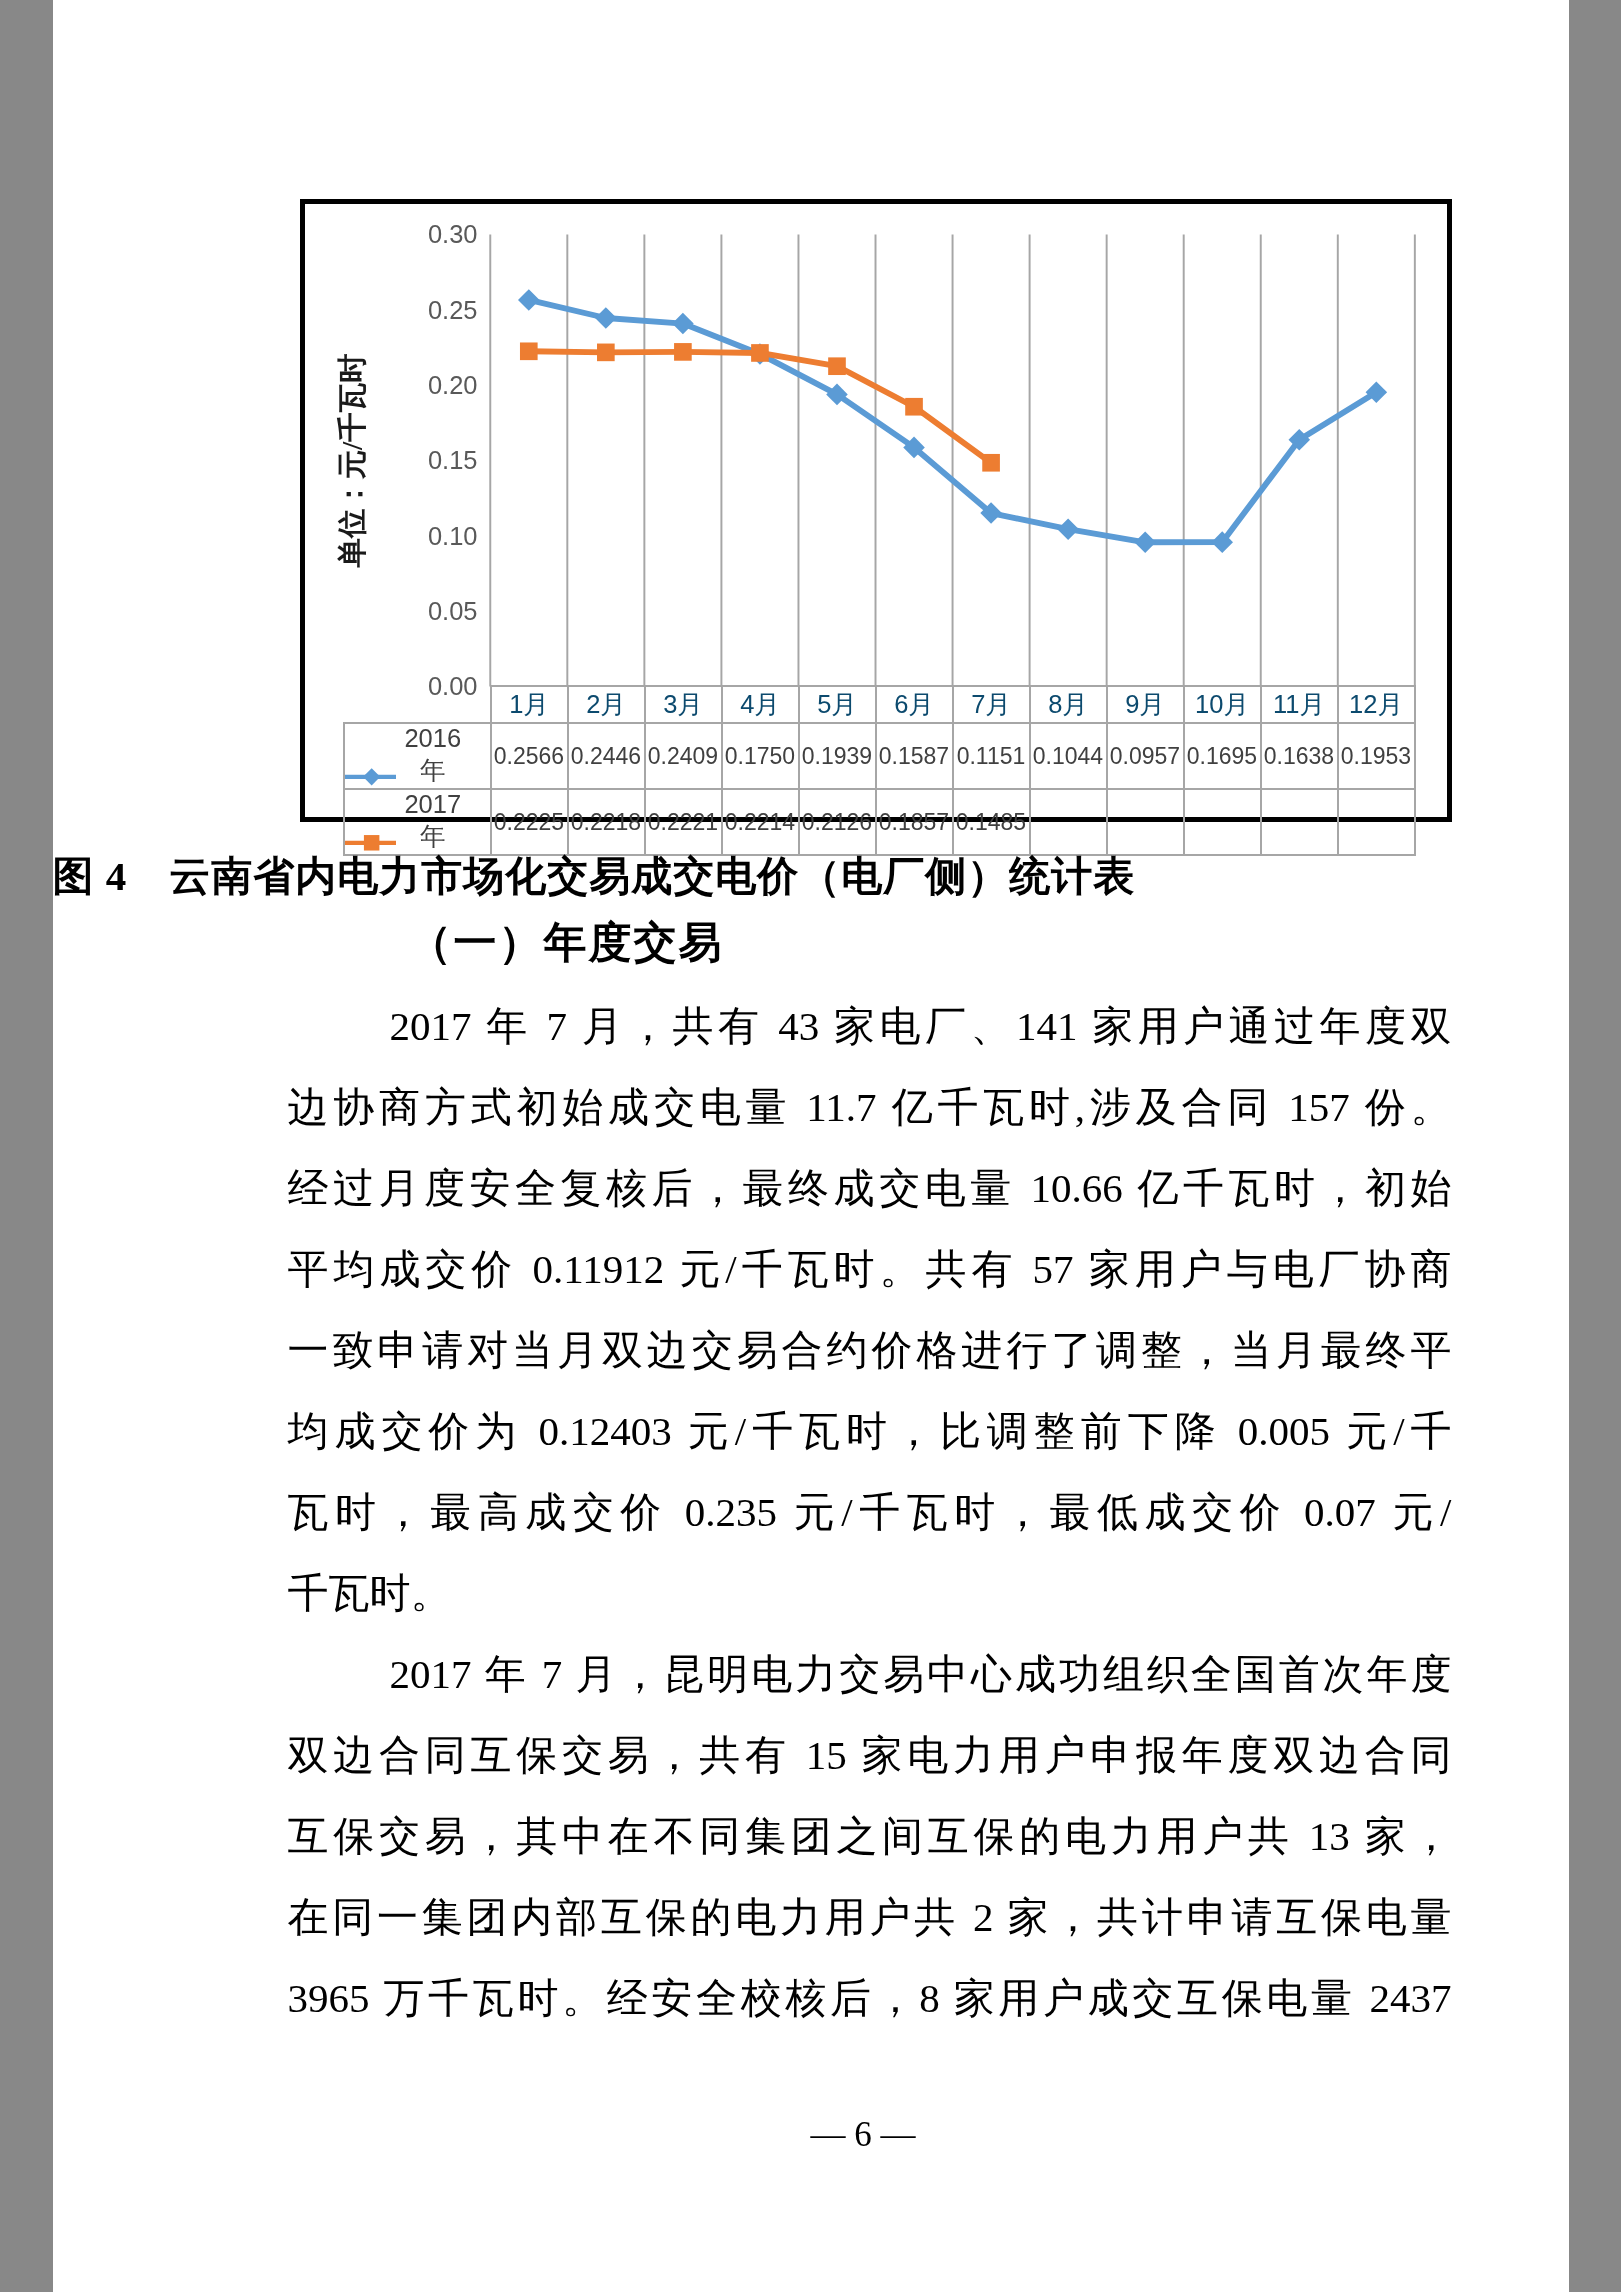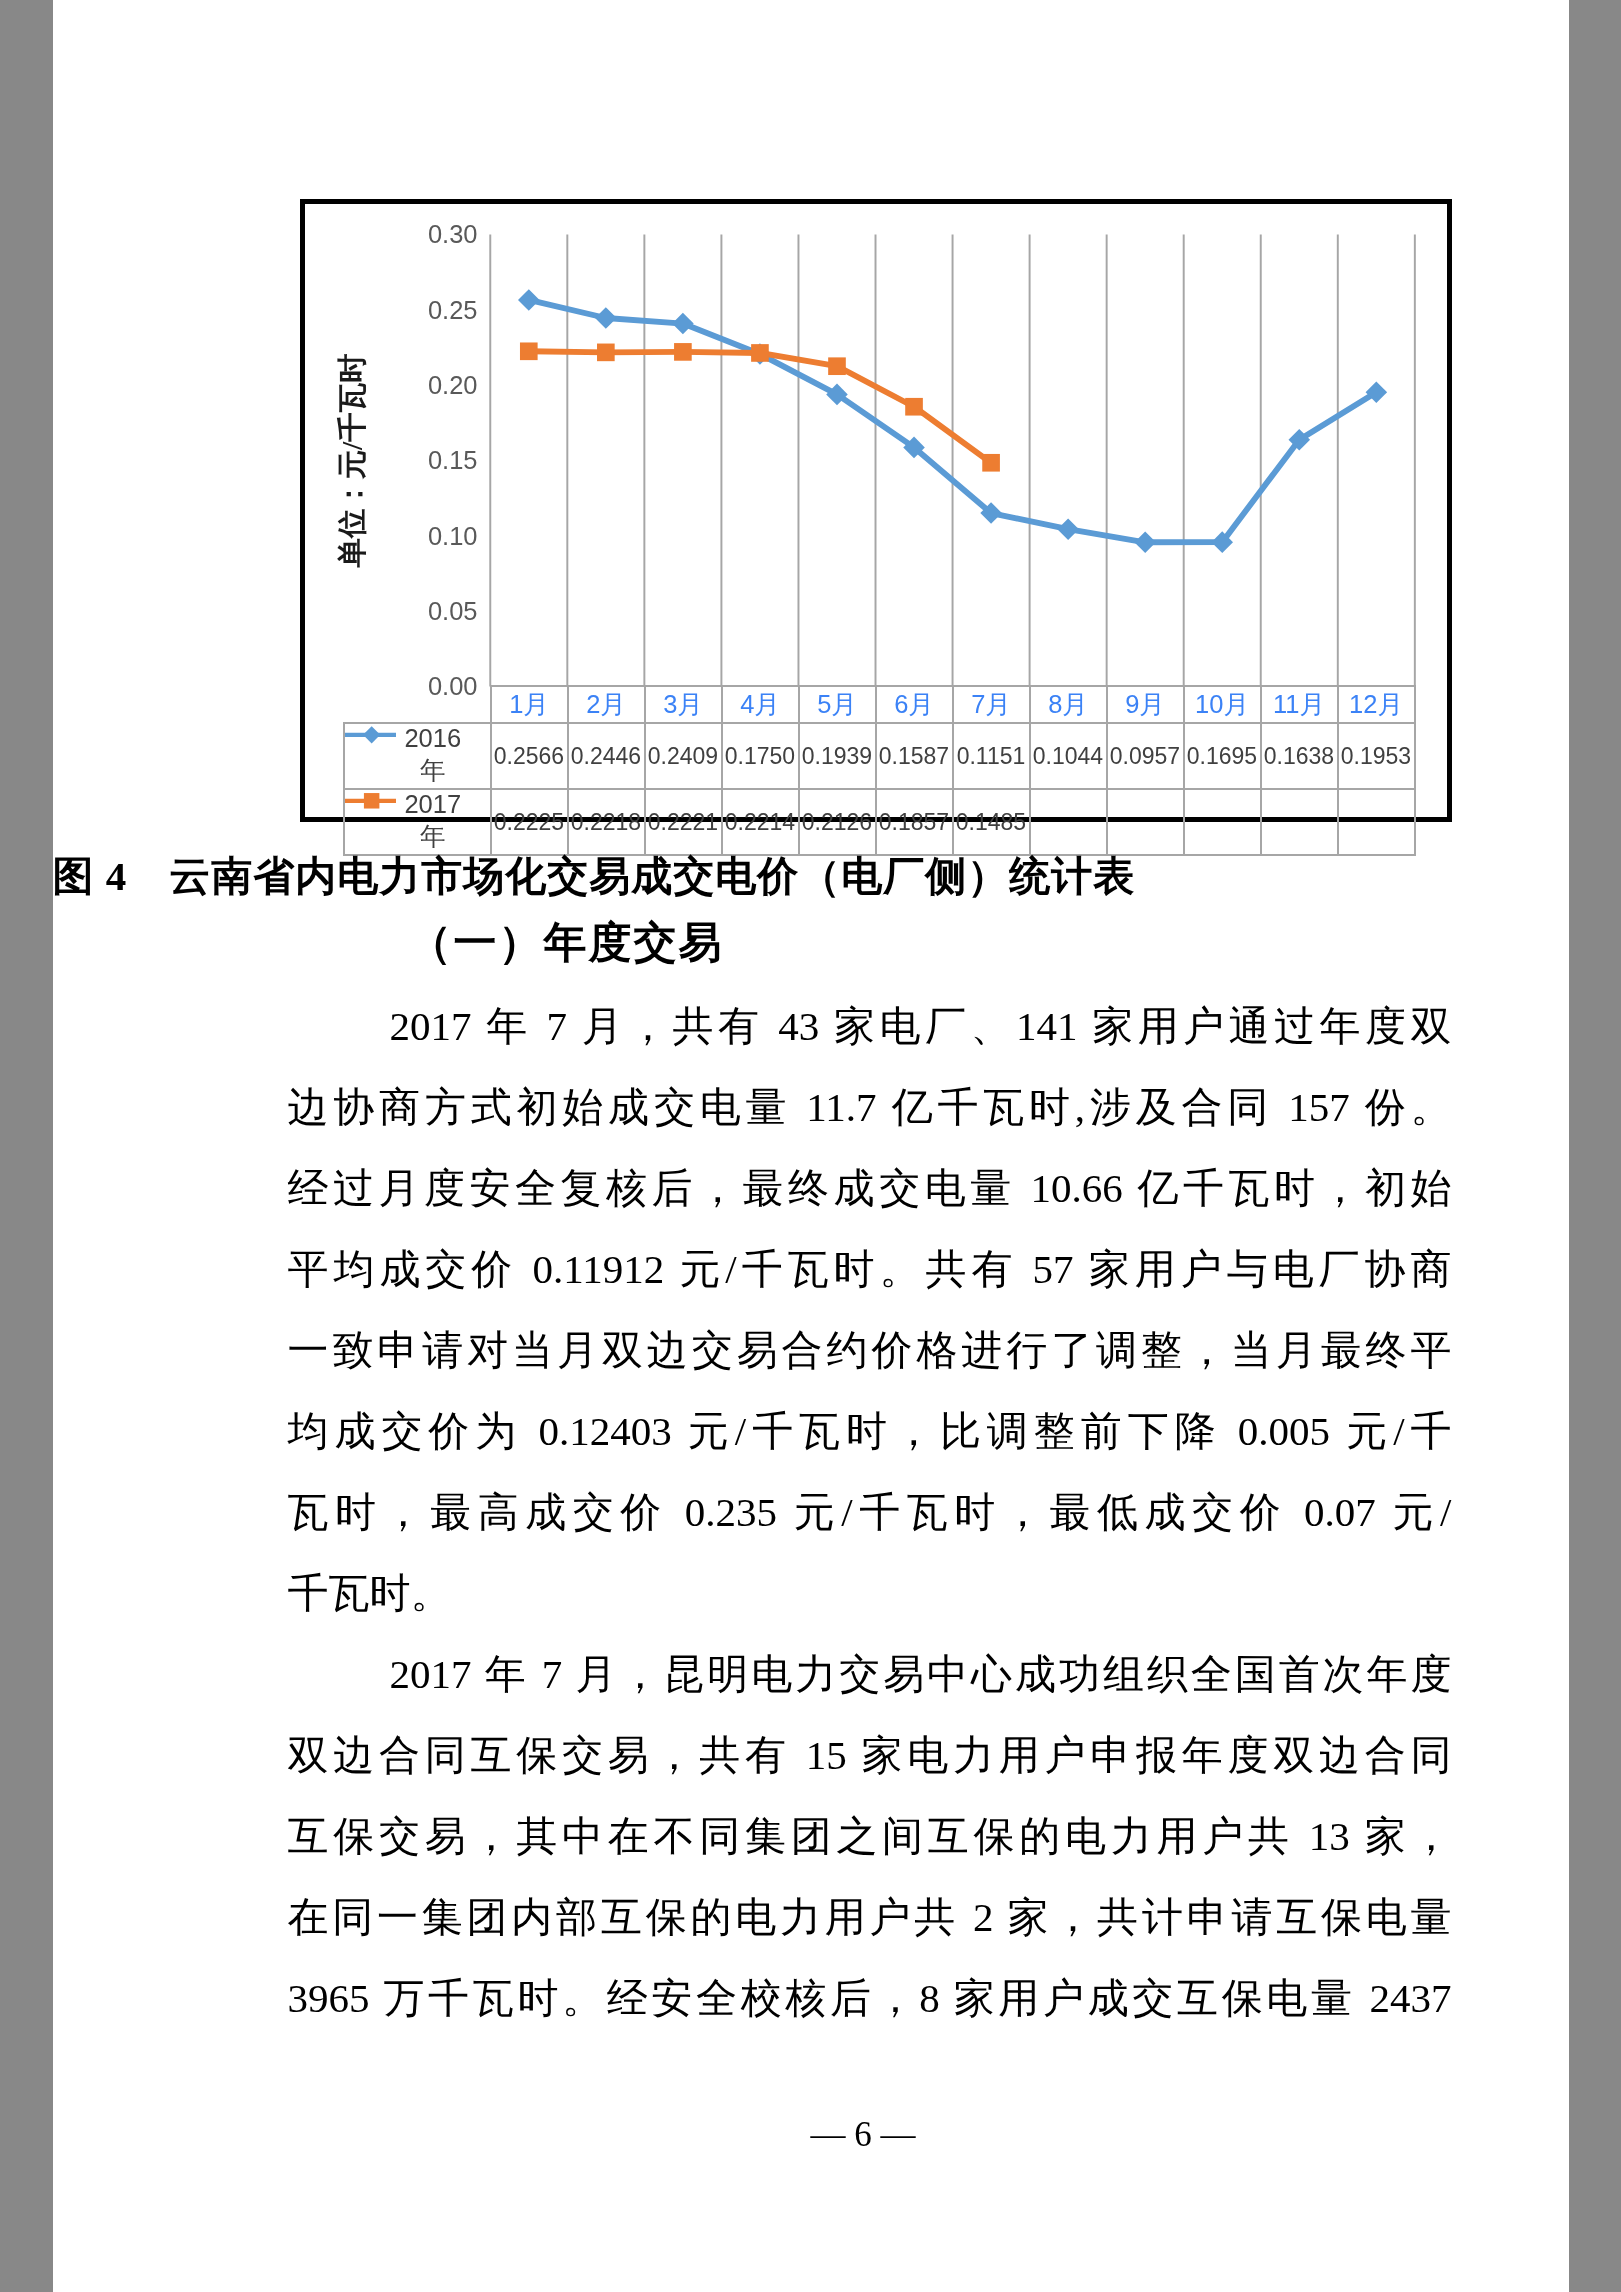--- a/index.html
+++ b/index.html
@@ -9,25 +9,25 @@
   
   .chart-box{position:absolute;left:247px;top:199px;width:1142px;height:613px;
              border:5.9px solid #000;background:#fff;}
   .chart-box svg.plot{position:absolute;left:0;top:0;}
   #chart-table{position:absolute;left:38px;top:481px;border-collapse:collapse;table-layout:fixed;
                font-family:"Liberation Sans",sans-serif;}
   #chart-table td,#chart-table th{border:2px solid #A6A6A6;text-align:center;vertical-align:middle;
                padding:0;font-weight:normal;overflow:hidden;}
   #chart-table thead tr{height:37px;}
   #chart-table tbody tr{height:40px;}
-  #chart-table th{color:#3b82f6;font-size:25.5px;}
+  #chart-table th{color:#0c4a6e;font-size:25.5px;}
   #chart-table td.val{color:#404040;font-size:23px;}
   #chart-table td.blank{border:none;background:transparent;}
   #chart-table td.legend{color:#404040;font-size:25.5px;}
-  .legend-inner{display:flex;align-items:flex-start;justify-content:flex-end;padding-right:22px;gap:2px;}
+  .legend-inner{display:flex;align-items:flex-end;justify-content:flex-end;padding-right:22px;gap:2px;}
 
   
   .caption{position:absolute;top:832px;left:0;width:1621px;text-align:left;
            font-size:41px;font-weight:bold;color:#000;letter-spacing:1px;
            font-family:"Liberation Serif",serif;margin-top:17px;}
   .heading{position:absolute;top:914px;left:356px;margin:0;font-size:43px;font-weight:bold;
            color:#000;font-family:"Liberation Sans",sans-serif;letter-spacing:2px;}
 
   
   #body-text{position:absolute;left:235px;top:986px;width:1164px;}

